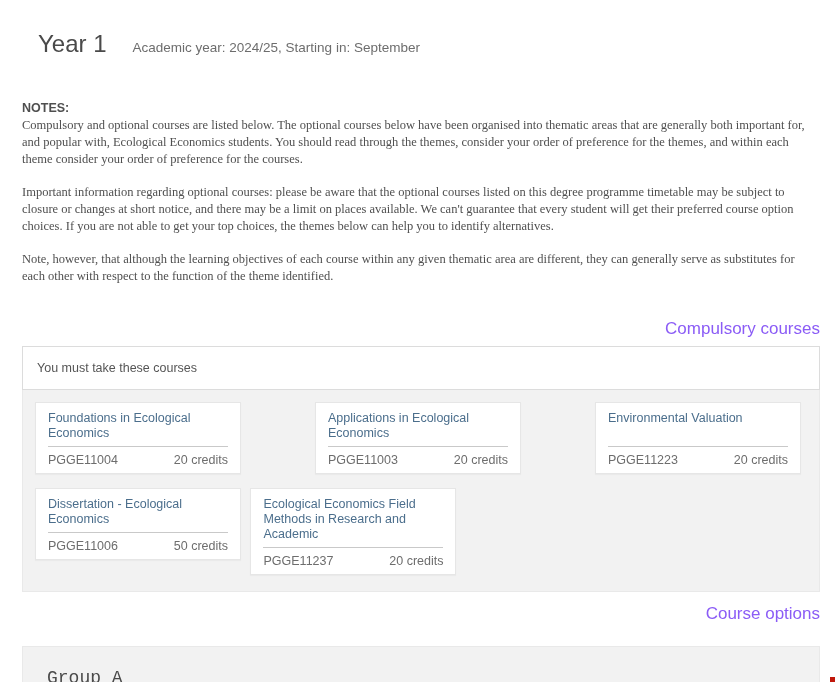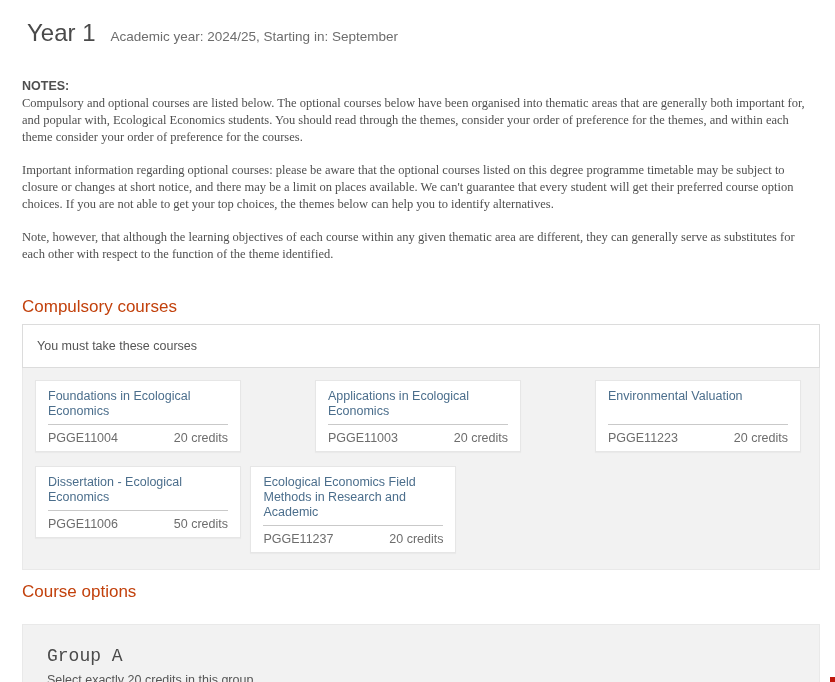--- a/index.html
+++ b/index.html
@@ -19,39 +19,40 @@
   .page-header {
     margin: 14px 0 0 22px;
     display: flex;
     align-items: baseline;
     gap: 10px;
   }
   .page-title {
     font-size: 24px;
     font-weight: 400;
     color: #4a4a4a;
-    margin: 5px;
+    margin: 16px;
   }
   .page-subtitle {
     font-size: 13.5px;
     color: #6d6d6d;
   }
 
   
   .notes { margin-top: 26px; font-size: 12.5px; line-height: 17px; color: #4f4f4f; }
   .notes-label { font-weight: 700; margin: 0; }
   .notes p { margin: 0 0 16px 0; font-family: Liberation Serif, serif; }
   .notes p:first-of-type { margin-top: 0; }
 
   
   .section-heading {
     font-size: 17px;
     font-weight: 400;
-    color: #c2410c;
+    color: #8b5cf6;
     margin: 34px 0 7px 0;
+    text-align: right;
   }
   .section-heading.options { margin-top: 12px; margin-bottom: 0; }
 
   
   .rule-box {
     background: #ffffff;
     border: 1px solid #dcdcdc;
     padding: 14px 14px;
     font-size: 12.5px;
     color: #555555;

